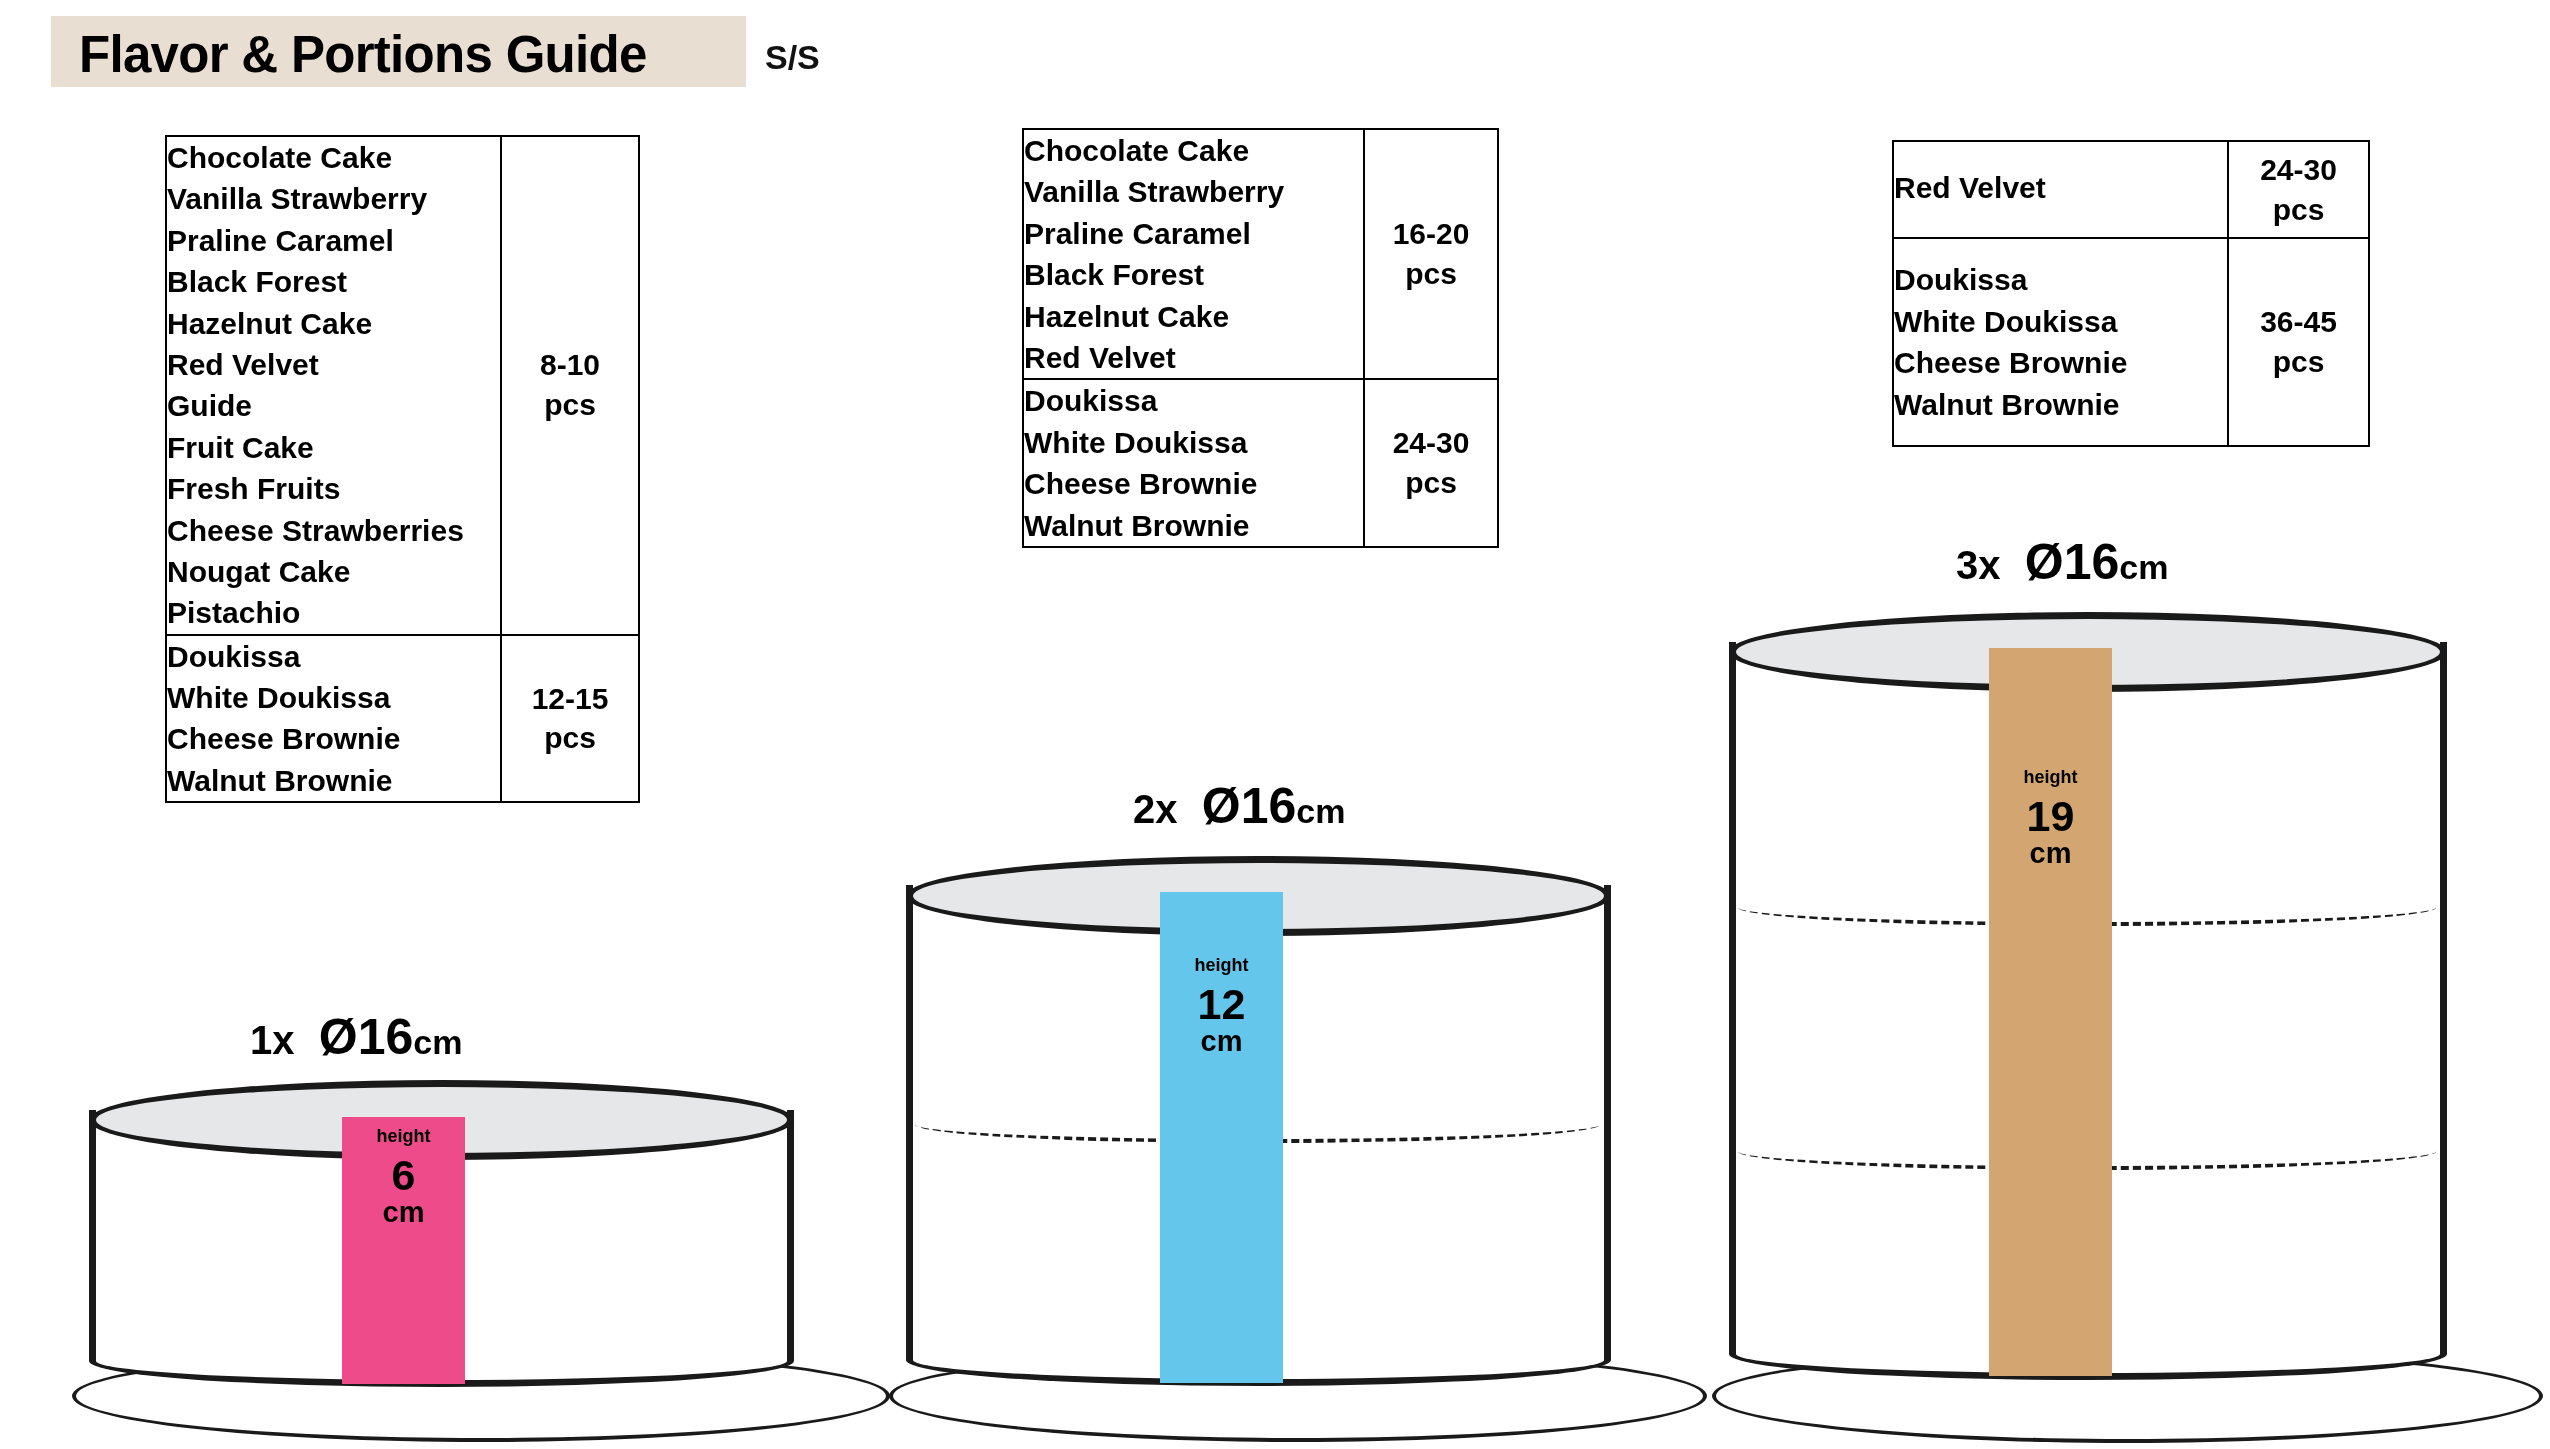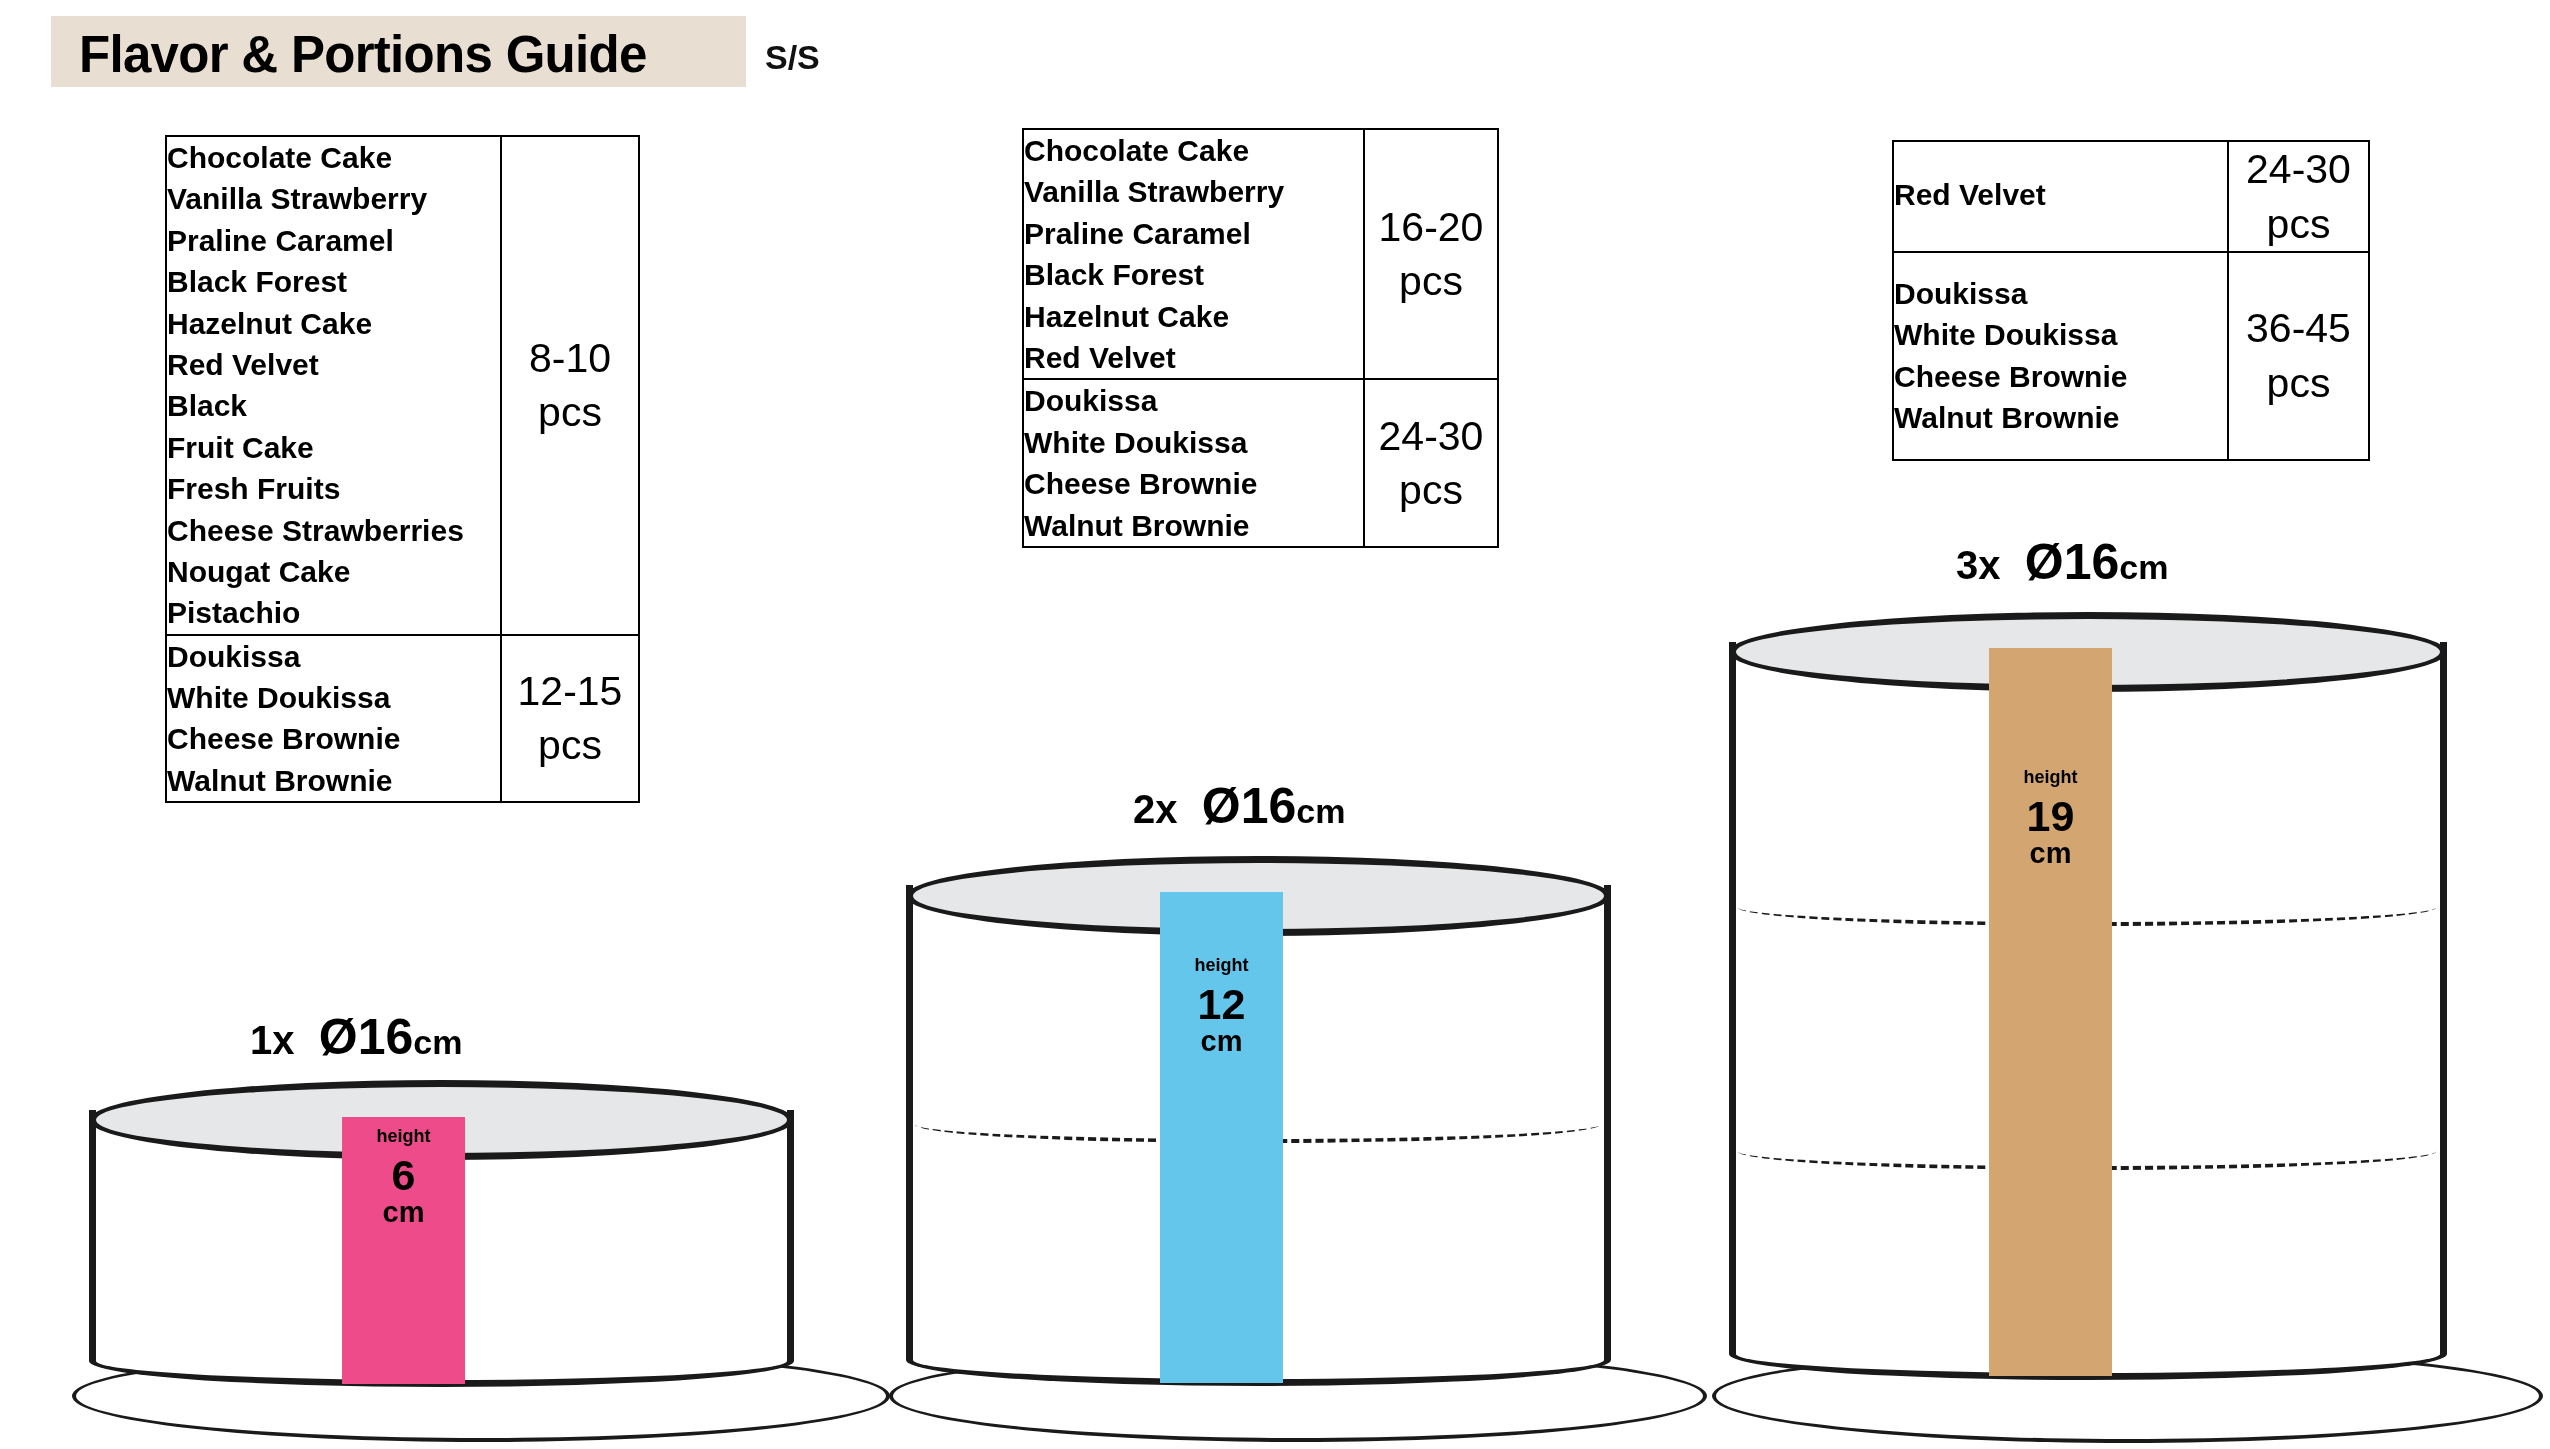--- a/index.html
+++ b/index.html
@@ -58,22 +58,22 @@
     padding: 0;
   }
   .flavor-cell {
     padding: 10.5px 13px 14.5px 13px;
     font-size: 30px;
     font-weight: bold;
     line-height: 1.38;
   }
   .pcs-cell {
     text-align: center;
-    font-size: 41px;
-    font-weight: normal;
+    font-size: 30px;
+    font-weight: bold;
     line-height: 1.33;
   }
   .flavor-line { white-space: nowrap; }
 
   #table-1x { left: 165px; top: 135px; width: 473px; }
   #table-1x .col-flavor { width: 335px; }
   #table-1x .col-pcs { width: 138px; }
 
   #table-2x { left: 1022px; top: 128px; width: 476px; }
   #table-2x .col-flavor { width: 341px; }
@@ -172,21 +172,21 @@
       </colgroup>
     <tbody>
       <tr>
         <td class="flavor-cell">
           <div class="flavor-line">Chocolate Cake</div>
           <div class="flavor-line">Vanilla Strawberry</div>
           <div class="flavor-line">Praline Caramel</div>
           <div class="flavor-line">Black Forest</div>
           <div class="flavor-line">Hazelnut Cake</div>
           <div class="flavor-line">Red Velvet</div>
-          <div class="flavor-line">Black</div>
+          <div class="flavor-line">Guide</div>
           <div class="flavor-line">Fruit Cake</div>
           <div class="flavor-line">Fresh Fruits</div>
           <div class="flavor-line">Cheese Strawberries</div>
           <div class="flavor-line">Nougat Cake</div>
           <div class="flavor-line">Pistachio</div>
         </td>
         <td class="pcs-cell">
           <div>8-10</div>
           <div>pcs</div>
         </td>

